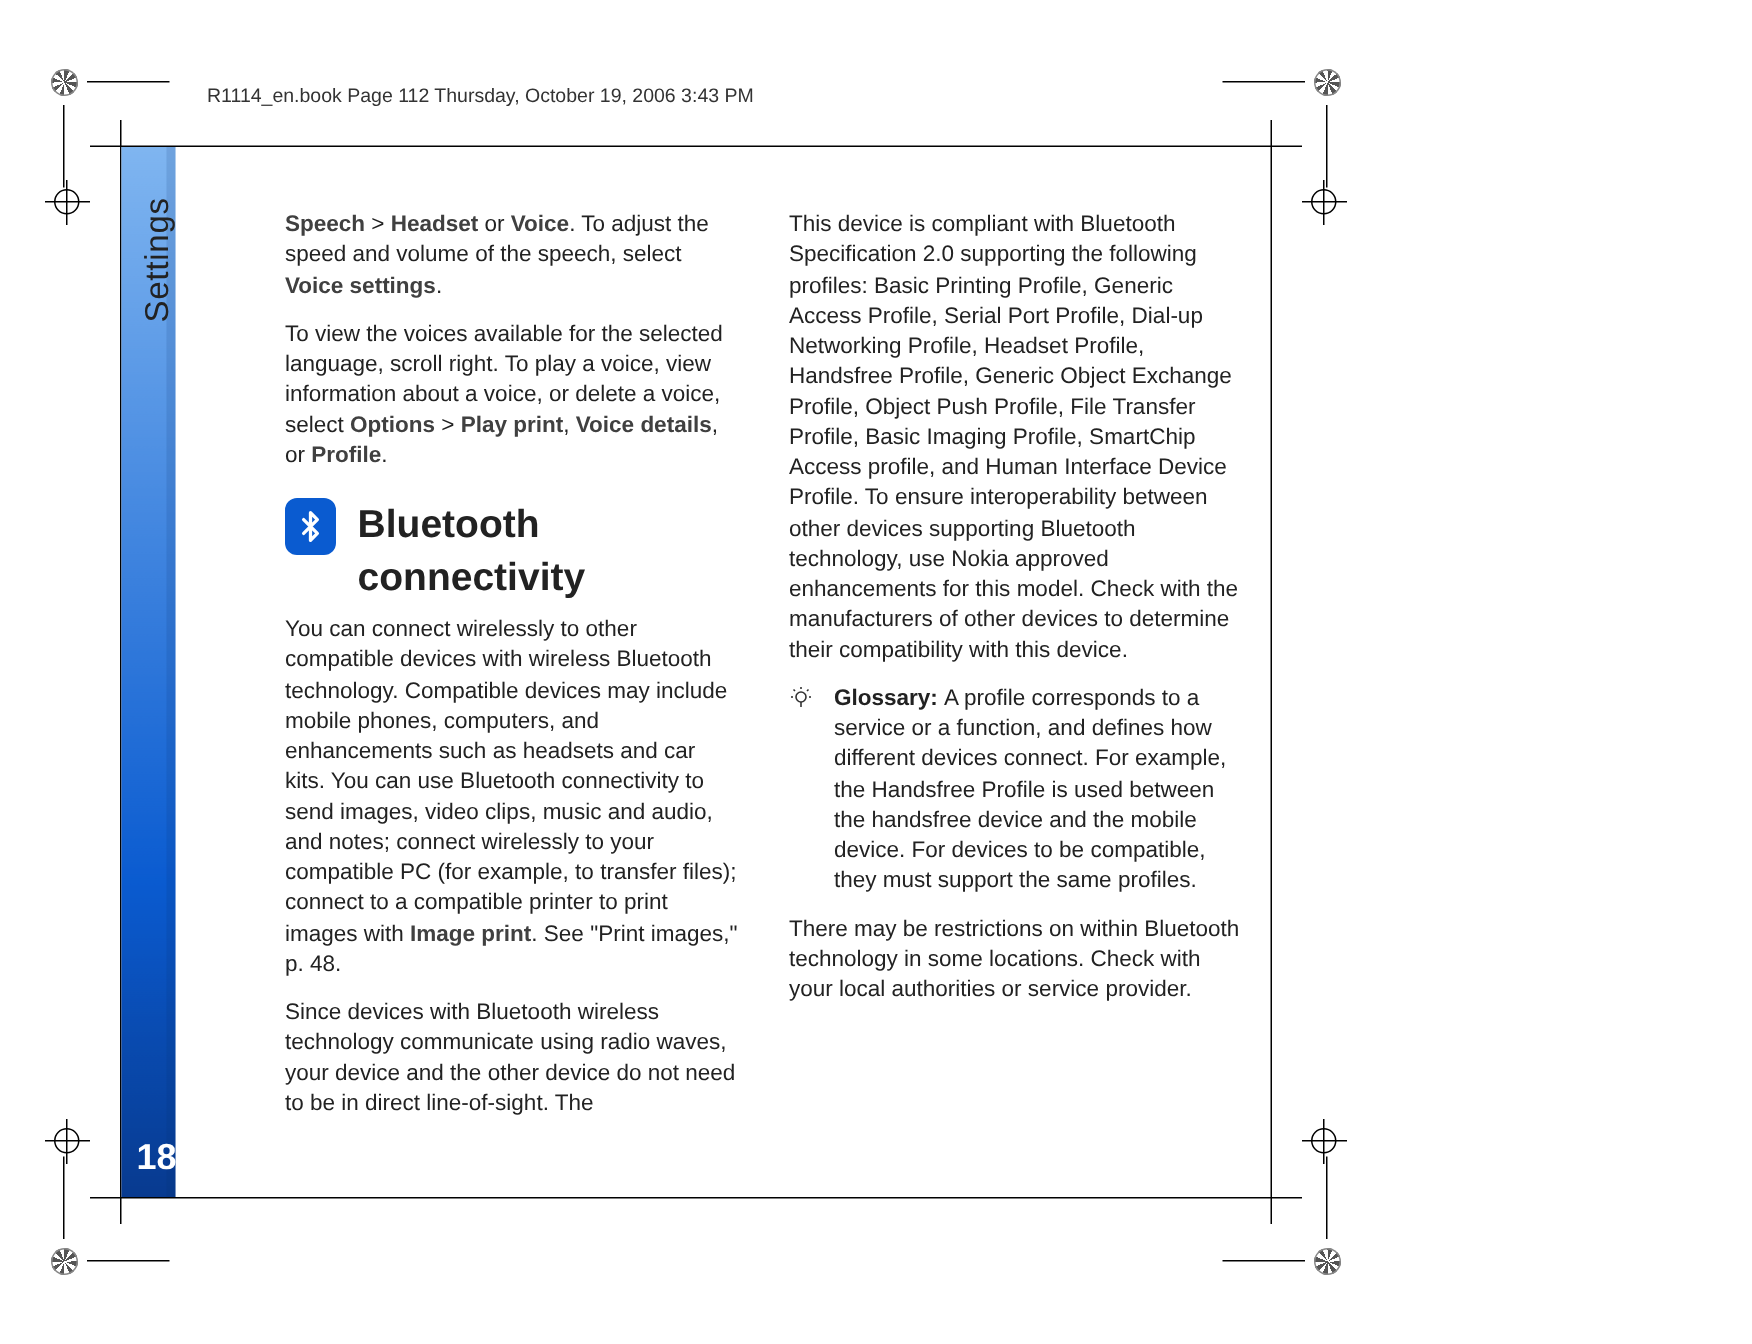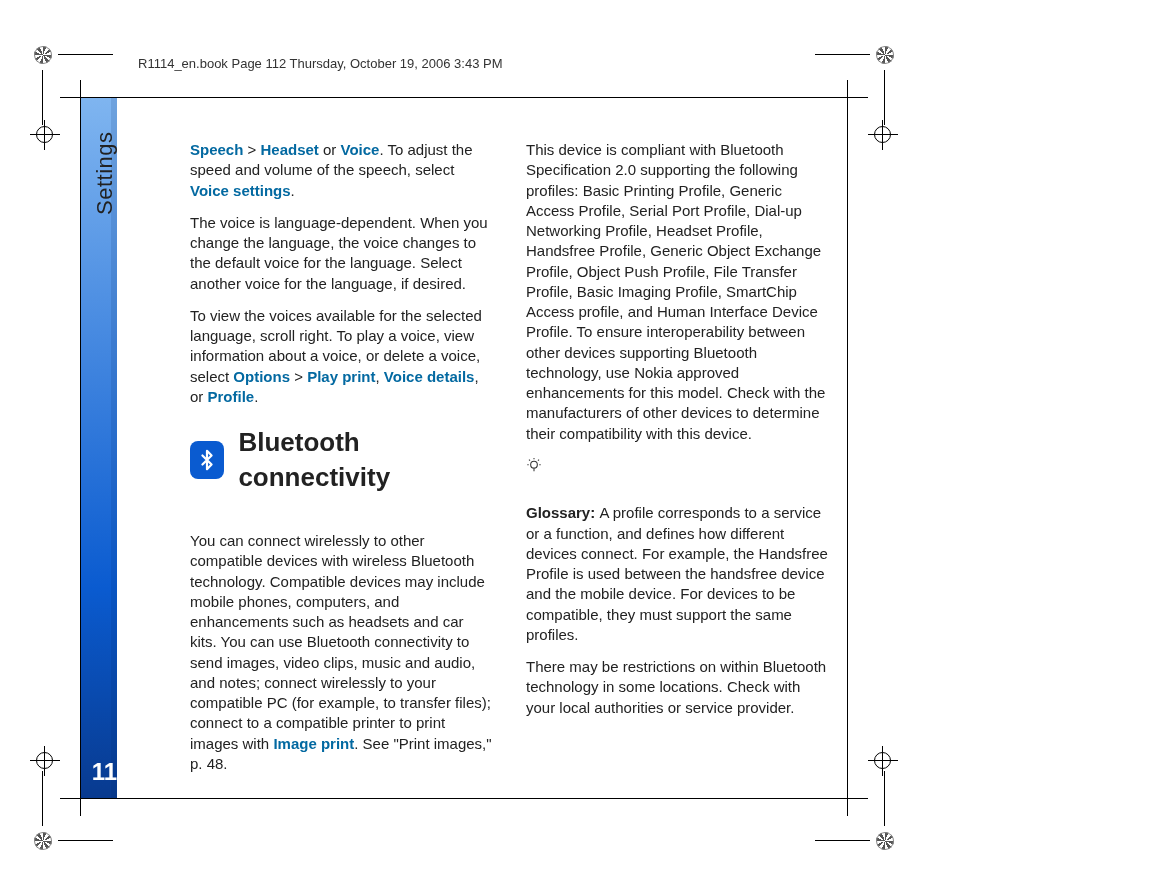--- a/index.html
+++ b/index.html
@@ -37,27 +37,27 @@
   
   .side-tab { position:absolute; left:81px; top:98px; width:36px; bottom:98px; background: linear-gradient(180deg, #7fb5f0 0%, #0a5bd0 70%, #083a8f 100%); border-right: 6px solid #0a2f6b22; }
   .section-label { position:absolute; left:92px; top:155px; transform: rotate(-90deg); transform-origin: left top; font-size:22px; color:#222; letter-spacing:0.5px; white-space:nowrap; translate: 0 60px; }
   .section-label span { display:inline-block; transform: translateY(0); }
   .page-num { position:absolute; left:81px; bottom:100px; width:60px; text-align:center; color:#fff; font-weight:bold; font-size:24px; padding:10px 0; }
 
   
   .content { position:absolute; left:190px; top:140px; right:100px; bottom:140px; display:flex; gap:34px; }
   .col { flex:1 1 0; font-size:15px; line-height:1.35; }
   .col p { margin-bottom:12px; }
-  .blue { color:#0369a1; font-weight:600; }
+  .blue { color:#404040; font-weight:600; }
 
-  .section-head { display:flex; align-items:center; gap:14px; margin:18px 0 36px; }
+  .section-head { display:flex; gap:14px; margin:18px 0 8px; }
   .bt-icon { width:38px; height:38px; border-radius:8px; background:#0a5bd0; color:#fff; display:flex; align-items:center; justify-content:center; font-size:24px; font-weight:bold; }
   .section-title { font-size:26px; font-weight:bold; color:#222; }
 
-  .glossary { display:flex; gap:24px;flex-direction:column; }
+  .glossary { display:flex; gap:14px; }
   .gloss-icon { flex:0 0 auto; font-size:16px; color:#333; padding-top:2px; }
   .gloss-body { flex:1 1 auto; }
   .gloss-label { font-weight:bold; }
 </style>
 </head>
 <body>
 
 <div class="page">
 
   <div class="reg tl">
@@ -96,48 +96,48 @@
       <div class="ring"></div>
     </div>
   <div class="cross cb2">
       <div class="ring"></div>
     </div>
 
   <div class="running-head">R1114_en.book  Page 112  Thursday, October 19, 2006  3:43 PM</div>
 
   <div class="side-tab"></div>
   <div class="section-label"><span>Settings</span></div>
-  <div class="page-num">112</div>
+  <div class="page-num">181</div>
 
   <div class="content">
     <div class="col">
 
       <p>
         <span class="blue">Speech</span><span> &gt; </span><span class="blue">Headset</span><span> or </span><span class="blue">Voice</span><span>. To adjust the speed and volume of the speech, select </span><span class="blue">Voice settings</span><span>.</span>
       </p>
 
-      <p>The voice is language-dependent. When you change the language, the voice changes to the default voice for the language. Select another voice for the language, if desired.</p>
 
       <p>
         <span>To view the voices available for the selected language, scroll right. To play a voice, view information about a voice, or delete a voice, select </span><span class="blue">Options</span><span> &gt; </span><span class="blue">Play print</span><span>, </span><span class="blue">Voice details</span><span>, or </span><span class="blue">Profile</span><span>.</span>
       </p>
 
       <div class="section-head">
         <div class="bt-icon">
           <svg viewBox="0 0 24 24" width="22" height="22" fill="none" stroke="#fff" stroke-width="2.4" stroke-linecap="round" stroke-linejoin="round">
             <path d="M7 7 L17 17 L12 22 L12 2 L17 7 L7 17"></path>
           </svg>
         </div>
         <div class="section-title">Bluetooth connectivity</div>
       </div>
 
       <p>
         <span>You can connect wirelessly to other compatible devices with wireless Bluetooth technology. Compatible devices may include mobile phones, computers, and enhancements such as headsets and car kits. You can use Bluetooth connectivity to send images, video clips, music and audio, and notes; connect wirelessly to your compatible PC (for example, to transfer files); connect to a compatible printer to print images with </span><span class="blue">Image print</span><span>. See "Print images," p. 48.</span>
       </p>
 
+      <p>Since devices with Bluetooth wireless technology communicate using radio waves, your device and the other device do not need to be in direct line-of-sight. The</p>
     </div>
 
     <div class="col">
       <p>This device is compliant with Bluetooth Specification 2.0 supporting the following profiles: Basic Printing Profile, Generic Access Profile, Serial Port Profile, Dial-up Networking Profile, Headset Profile, Handsfree Profile, Generic Object Exchange Profile, Object Push Profile, File Transfer Profile, Basic Imaging Profile, SmartChip Access profile, and Human Interface Device Profile. To ensure interoperability between other devices supporting Bluetooth technology, use Nokia approved enhancements for this model. Check with the manufacturers of other devices to determine their compatibility with this device.</p>
 
       <div class="glossary">
         <div class="gloss-icon">
           <svg viewBox="0 0 24 24" width="16" height="16" fill="none" stroke="#333" stroke-width="1.6">
             <circle cx="12" cy="10" r="5"></circle>
             <line x1="12" y1="15" x2="12" y2="20"></line>

